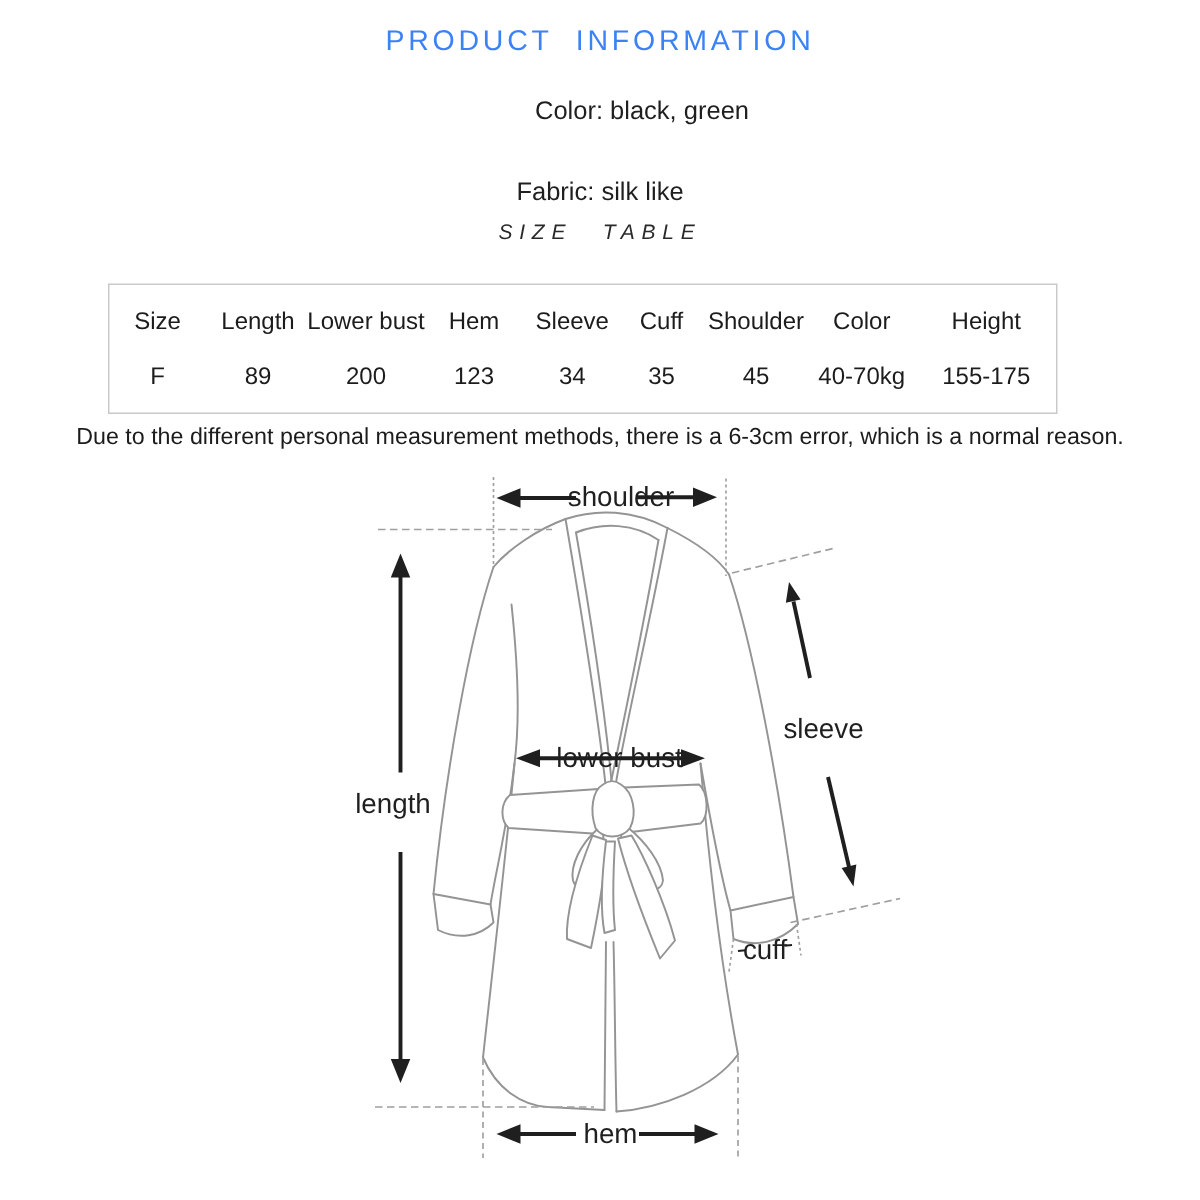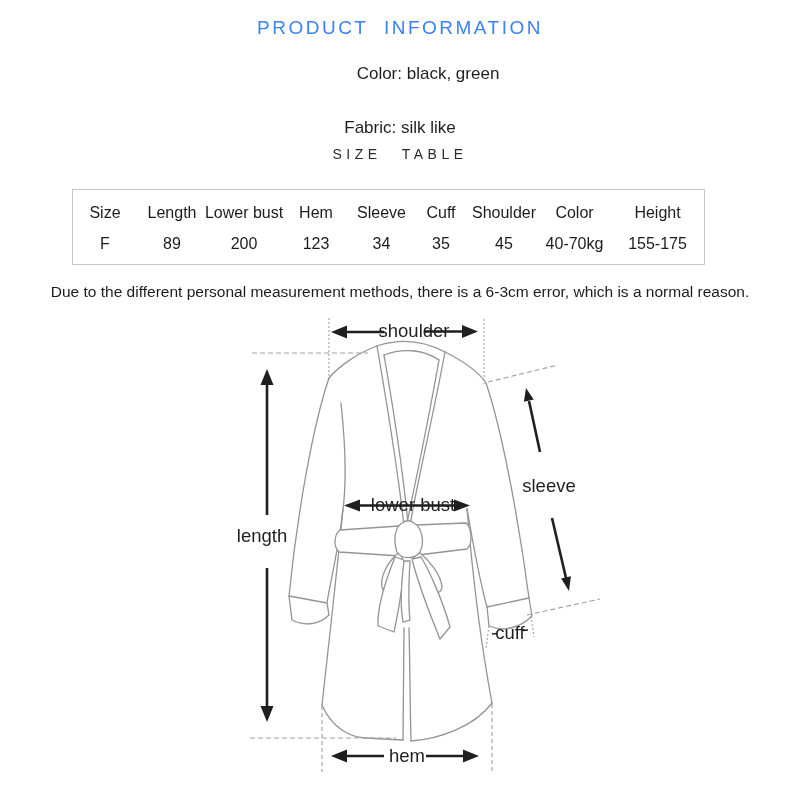--- a/index.html
+++ b/index.html
@@ -21,25 +21,26 @@
     color:#3b82f6;
   }
   #color-line{top:64px;font-size:17px;padding-left:28px;}
   #fabric-line{top:86px;font-size:17px;margin-top:32px;}
   #size-heading{
     top:146px;
     font-size:14px;
     letter-spacing:4.5px;
     word-spacing:12px;
     color:#2a2a2a;
+    font-style:italic;
   }
   #size-table{
     position:absolute;
     left:72px;top:189px;
-    width:633px;height:76px;
+    width:633px;height:87px;
     box-sizing:border-box;
     border:1px solid #c9c9c9;
     display:grid;
     grid-template-columns:64px 70px 74px 70px 61px 58px 68px 73px 93px;
     grid-template-rows:1fr 1fr;
     padding-top:7px;padding-bottom:5px;
   }
   #size-table .cell{
     display:flex;align-items:center;justify-content:center;
     font-size:16px;

